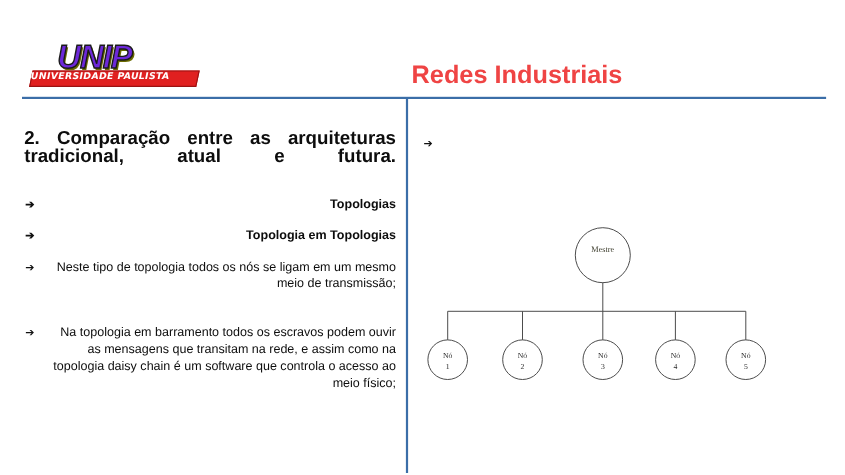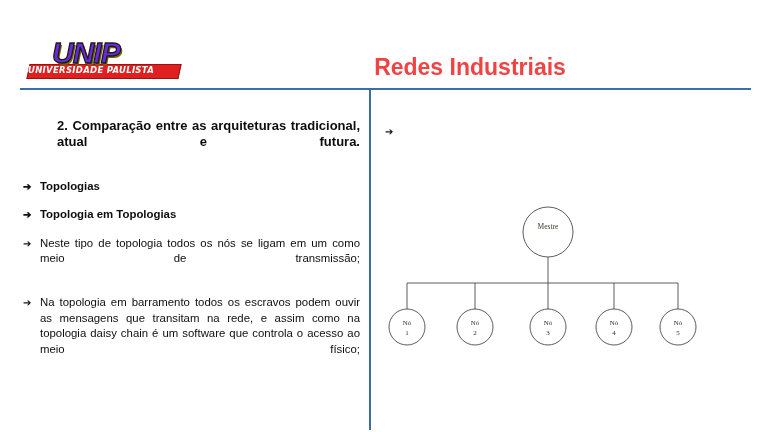--- a/index.html
+++ b/index.html
@@ -110,28 +110,27 @@
     width: 338px;
   }
   .col-right {
     position: absolute;
     left: 384px;
     top: 124px;
     width: 366px;
   }
 
   .heading-block {
-    font-size: 13px;
+    font-size: 17px;
     font-weight: bold;
     color: #0d0d0d;
     line-height: 15.5px;
     text-align: justify;
     text-justify: inter-word;
     margin-bottom: 14px;
-    margin-left: 35px;
   }
   .heading-block::after {
     content: "";
     display: inline-block;
     width: 100%;
   }
 
   .bullet {
     position: relative;
     padding-left: 18px;
@@ -144,21 +143,21 @@
   }
   .bullet .arrow {
     position: absolute;
     left: 1px;
     top: 0px;
     font-size: 10px;
     line-height: 15.5px;
     color: #111;
   }
   .bullet.bold { font-weight: bold; }
-  .bullet .txt { display: block; }
+  .bullet .txt { display: block; text-align: right; }
   .bullet .txt::after {
     content: "";
     display: inline-block;
     width: 100%;
   }
   .bullet.nojust .txt::after { width: 0; }
   .bullet.nojust { text-align: left; }
 
   .r-bullet {
     position: relative;
@@ -223,21 +222,21 @@
     <span class="txt">Topologias</span>
   </div>
 
   <div class="bullet bold nojust">
     <span class="arrow">➔</span>
     <span class="txt">Topologia em Topologias</span>
   </div>
 
   <div class="bullet">
     <span class="arrow">➔</span>
-    <span class="txt">Neste tipo de topologia todos os nós se ligam em um como meio de transmissão;</span>
+    <span class="txt">Neste tipo de topologia todos os nós se ligam em um mesmo meio de transmissão;</span>
   </div>
 
   <div class="bullet">
     <span class="arrow">➔</span>
     <span class="txt">Na topologia em barramento todos os escravos podem ouvir as mensagens que transitam na rede, e assim como na topologia daisy chain é um software que controla o acesso ao meio físico;</span>
   </div>
 
 </div>
 
 <div class="col-right">

